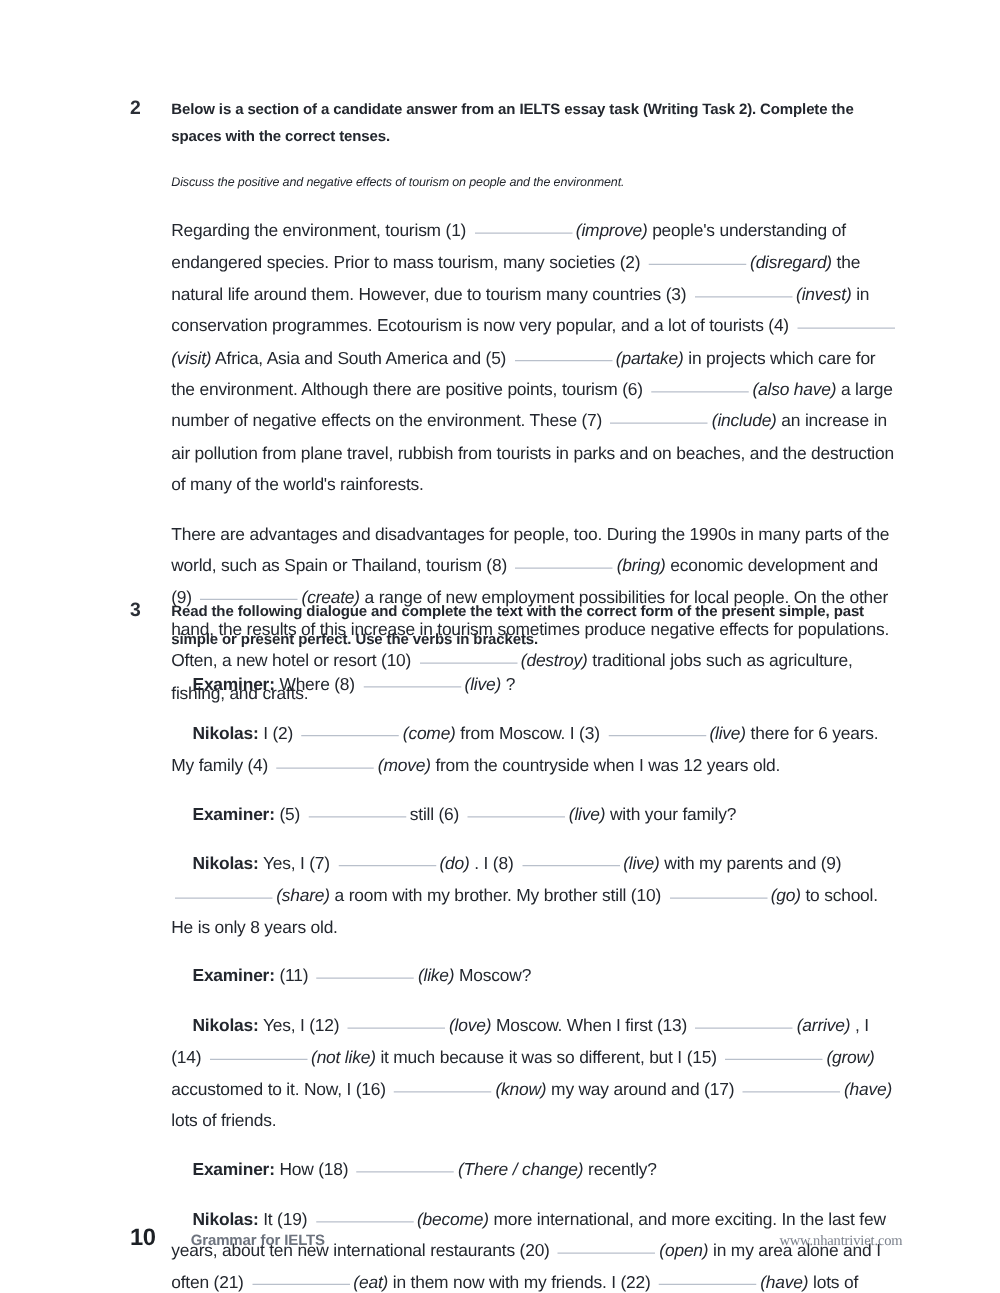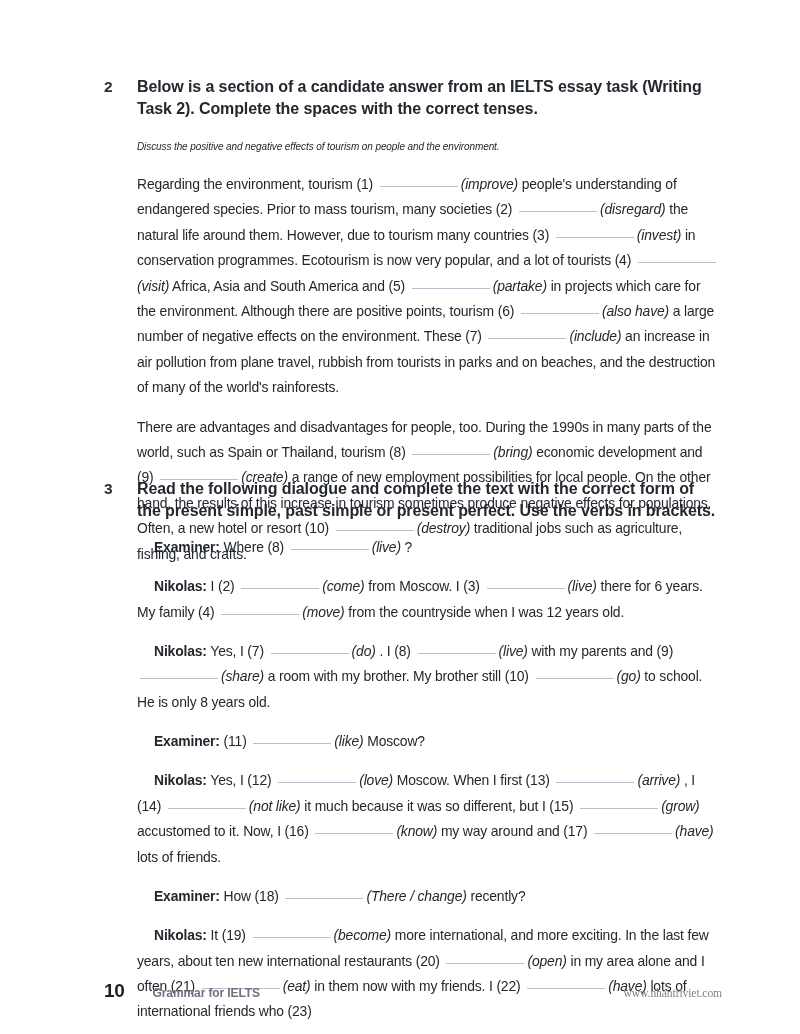--- a/index.html
+++ b/index.html
@@ -43,21 +43,21 @@
     font-size: 15.5px;
     font-weight: 700;
     line-height: 22.5px;
     color: #2b2f36;
     letter-spacing: 0.1px;
   }
   .ex-body {
     flex: 1 1 auto;
   }
   .ex-instruction {
-    font-size: 16px;
+    font-size: 12px;
     font-weight: 700;
     line-height: 22px;
     color: #23272e;
     letter-spacing: -0.1px;
   }
 
   
   .prompt-italic {
     font-style: italic;
     font-size: 10px;
@@ -154,20 +154,21 @@
 
   <section class="exercise" id="exercise-3">
     <div class="ex-row">
       <div class="ex-number">3</div>
       <div class="ex-body">
         <div class="ex-instruction">Read the following dialogue and complete the text with the correct form of the present simple, past simple or present perfect. Use the verbs in brackets.</div>
 
         <div id="dialogue-container">
             <p class="dlg"><span class="speaker">Examiner:</span> <span>Where (8)</span> <span class="blank w-md"></span><span class="verb">(live)</span> <span>?</span> </p>
             <p class="dlg"><span class="speaker">Nikolas:</span> <span>I (2)</span> <span class="blank w-md"></span><span class="verb">(come)</span> <span>from Moscow. I (3)</span> <span class="blank w-md"></span><span class="verb">(live)</span> <span>there for 6 years. My family (4)</span> <span class="blank w-md"></span><span class="verb">(move)</span> <span>from the countryside when I was 12 years old.</span> </p>
+            <p class="dlg"><span class="speaker">Examiner:</span> <span>(5)</span> <span class="blank w-md"></span><span>still (6)</span> <span class="blank w-md"></span><span class="verb">(live)</span> <span>with your family?</span> </p>
             <p class="dlg"><span class="speaker">Nikolas:</span> <span>Yes, I (7)</span> <span class="blank w-md"></span><span class="verb">(do)</span> <span>. I (8)</span> <span class="blank w-md"></span><span class="verb">(live)</span> <span>with my parents and (9)</span> <span class="blank w-md"></span><span class="verb">(share)</span> <span>a room with my brother. My brother still (10)</span> <span class="blank w-md"></span><span class="verb">(go)</span> <span>to school. He is only 8 years old.</span> </p>
             <p class="dlg"><span class="speaker">Examiner:</span> <span>(11)</span> <span class="blank w-md"></span><span class="verb">(like)</span> <span>Moscow?</span> </p>
             <p class="dlg"><span class="speaker">Nikolas:</span> <span>Yes, I (12)</span> <span class="blank w-md"></span><span class="verb">(love)</span> <span>Moscow. When I first (13)</span> <span class="blank w-md"></span><span class="verb">(arrive)</span> <span>, I (14)</span> <span class="blank w-md"></span><span class="verb">(not like)</span> <span>it much because it was so different, but I (15)</span> <span class="blank w-md"></span><span class="verb">(grow)</span> <span>accustomed to it. Now, I (16)</span> <span class="blank w-md"></span><span class="verb">(know)</span> <span>my way around and (17)</span> <span class="blank w-md"></span><span class="verb">(have)</span> <span>lots of friends.</span> </p>
             <p class="dlg"><span class="speaker">Examiner:</span> <span>How (18)</span> <span class="blank w-md"></span><span class="verb">(There / change)</span> <span>recently?</span> </p>
             <p class="dlg"><span class="speaker">Nikolas:</span> <span>It (19)</span> <span class="blank w-md"></span><span class="verb">(become)</span> <span>more international, and more exciting. In the last few years, about ten new international restaurants (20)</span> <span class="blank w-md"></span><span class="verb">(open)</span> <span>in my area alone and I often (21)</span> <span class="blank w-md"></span><span class="verb">(eat)</span> <span>in them now with my friends. I (22)</span> <span class="blank w-md"></span><span class="verb">(have)</span> <span>lots of international friends who (23)</span>     </p>
           </div>
       </div>
     </div>
   </section>
 

